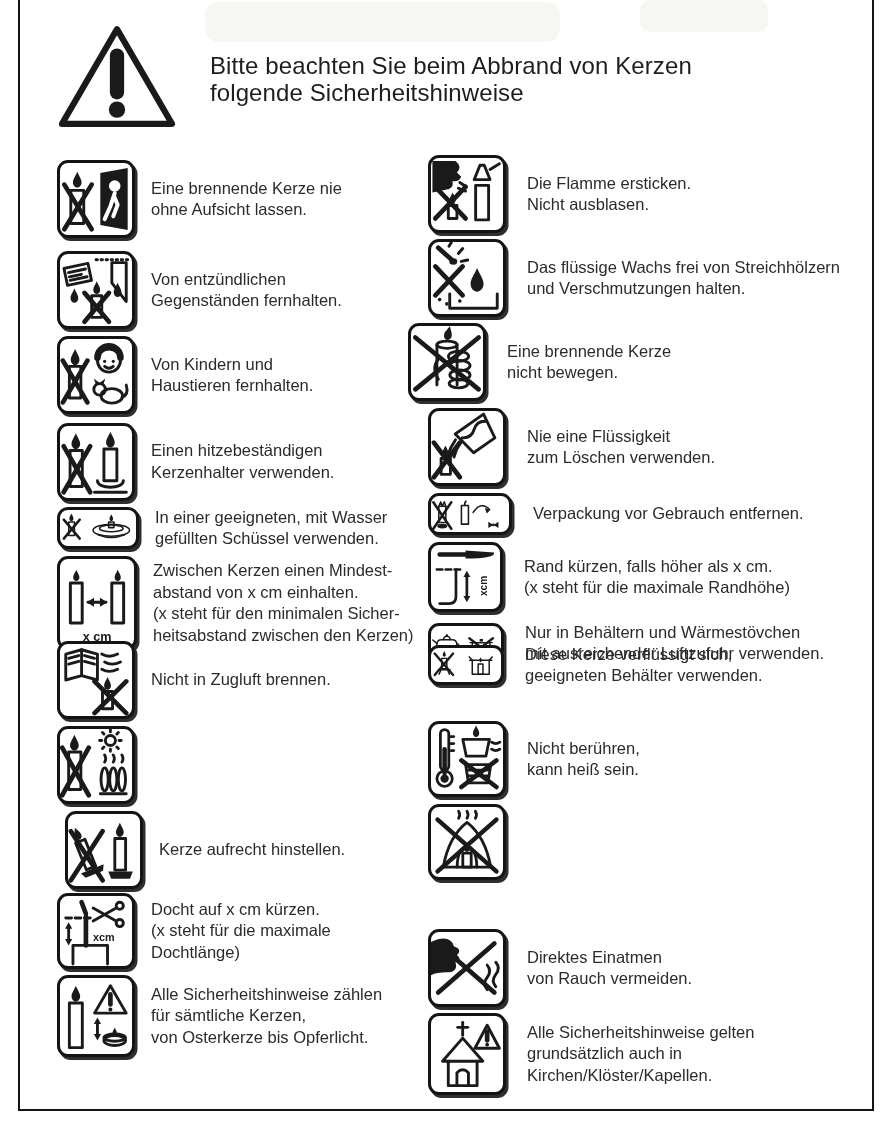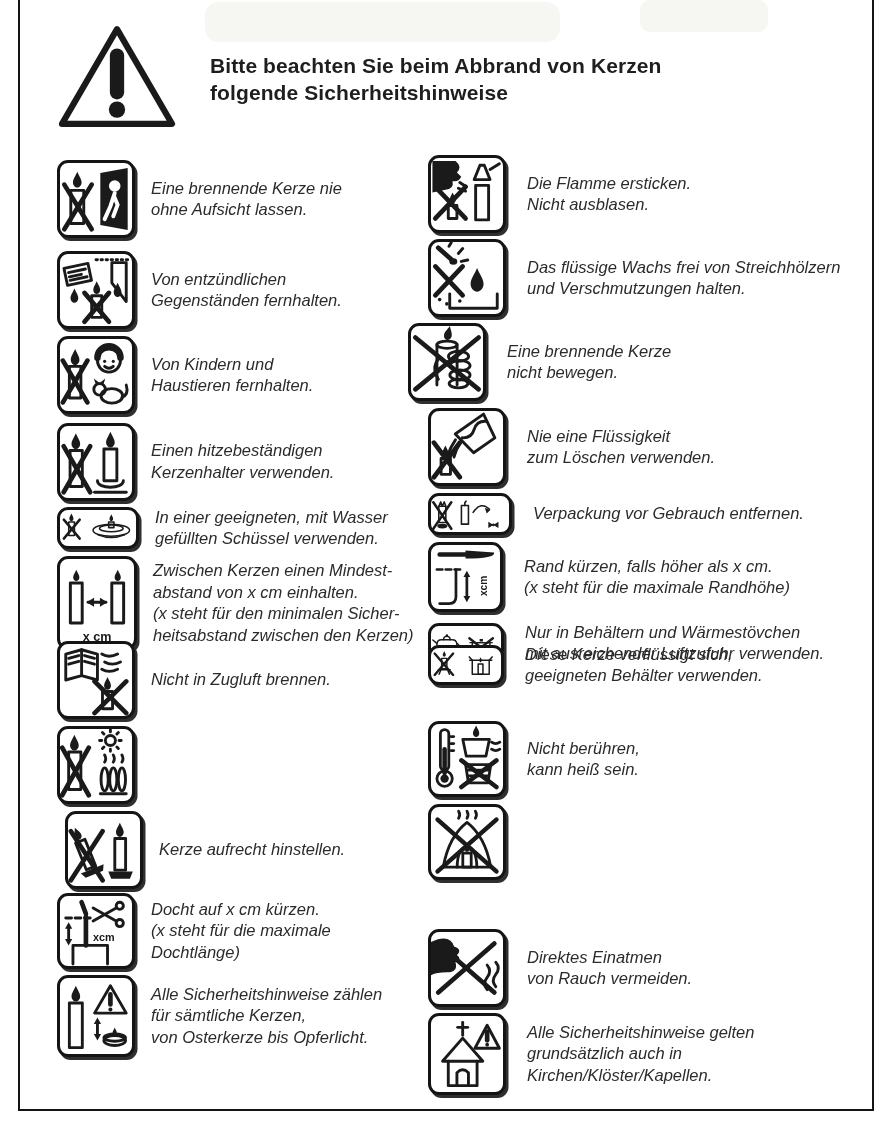--- a/index.html
+++ b/index.html
@@ -4,27 +4,27 @@
 <style>
   html,body{margin:0;padding:0;background:#fff;}
   .page{position:relative;width:892px;height:1125px;background:#fff;overflow:hidden;
         font-family:"Liberation Sans",sans-serif;color:#2b2b2b;}
   .frame{position:absolute;left:18px;top:-3px;width:852px;height:1110px;border:2.5px solid #141414;}
   .smudge{position:absolute;background:#f6f6f3;}
   .sm1{left:205px;top:2px;width:355px;height:40px;border-radius:14px;}
   .sm2{left:640px;top:0;width:128px;height:32px;border-radius:10px;}
   .hdr-triangle{position:absolute;left:55px;top:24px;width:124px;height:106px;}
   .hdr-triangle svg{display:block;width:100%;height:100%;}
-  h1.title{position:absolute;left:210px;top:52px;margin:0;font-size:21px;line-height:27px;
-        font-weight:bold;color:#1e1e1e;white-space:pre-line;letter-spacing:.1px;}
+  h1.title{position:absolute;left:210px;top:52px;margin:0;font-size:24px;line-height:27px;
+        font-weight:normal;color:#1e1e1e;white-space:pre-line;letter-spacing:.1px;}
   .row{position:absolute;display:flex;align-items:center;}
   .pict{flex:none;border:3px solid #141414;border-radius:11px;background:#fff;
         box-shadow:2.5px 3px 0 #2f2f2f;display:flex;align-items:center;justify-content:center;}
   .pict svg{display:block;width:100%;height:100%;}
-  .txt{flex:1;white-space:pre-line;font-size:16.5px;line-height:21.5px;color:#2b2b2b;font-style:italic;}
+  .txt{flex:1;white-space:pre-line;font-size:16.5px;line-height:21.5px;color:#2b2b2b;}
   .rl .txt{margin-left:16px;}
   .rr .txt{margin-left:21px;}
   .s{fill:none;stroke:#1a1a1a;stroke-width:4;stroke-linecap:round;stroke-linejoin:round;}
   .f{fill:#1a1a1a;stroke:none;}
   .x{fill:none;stroke:#1a1a1a;stroke-width:6.5;stroke-linecap:round;}
   .w{fill:none;stroke:#fff;stroke-width:5.5;stroke-linecap:round;}
   .lbl{font-family:"Liberation Sans",sans-serif;font-weight:bold;font-size:17px;fill:#1a1a1a;}
   .lbl2{font-family:"Liberation Sans",sans-serif;font-weight:bold;font-size:15px;fill:#1a1a1a;}
 </style>
 </head>

